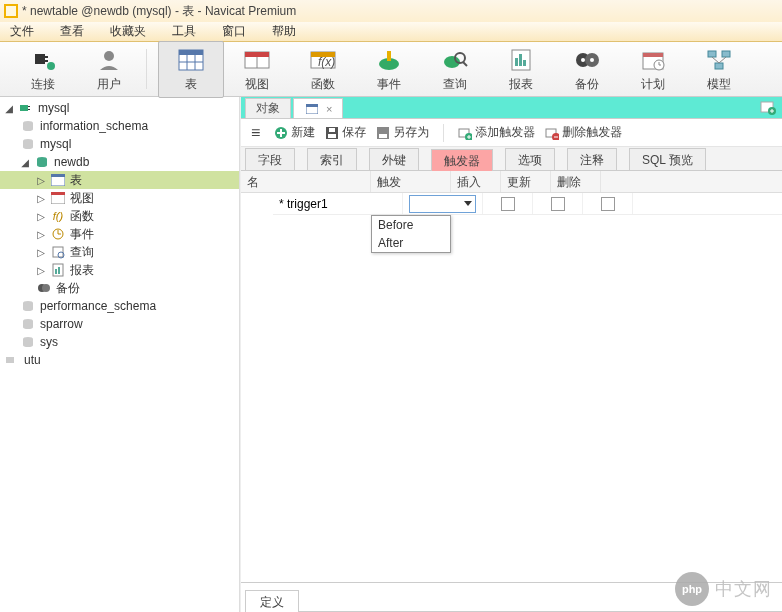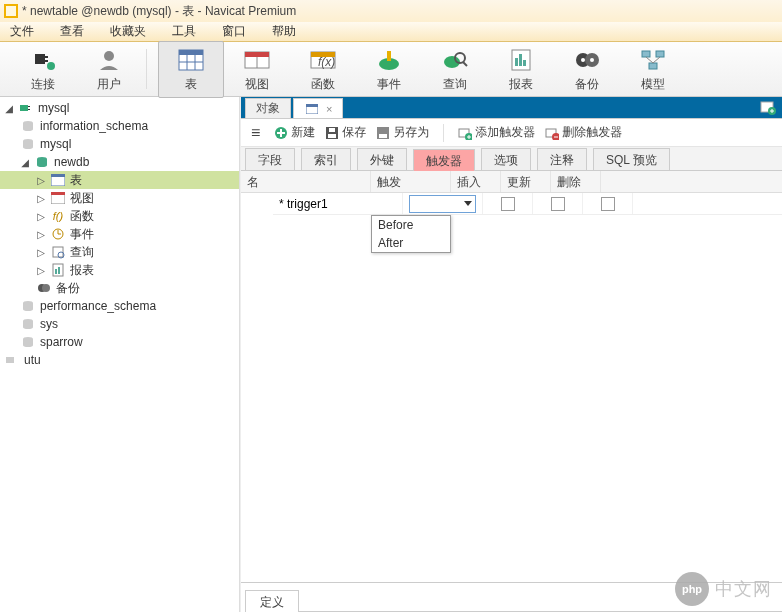--- a/index.html
+++ b/index.html
@@ -16,32 +16,32 @@
   .body { display:flex; height: calc(612px - 22px - 20px - 55px); }
   .sidebar { width:240px; border-right:1px solid #ddd; overflow:hidden; padding-top:2px;}
   .tree-item { display:flex; align-items:center; height:18px; padding-left:4px; gap:4px; color:#333; white-space:nowrap;}
   .tree-item.d1 { padding-left:20px;}
   .tree-item.d2 { padding-left:36px;}
   .caret { width:10px; font-size:10px; color:#555; display:inline-block; text-align:center;}
   .tree-item.sel { background:#d0e2a0; }
   .tree-item.sel .lbl { font-weight: normal; }
   .ticon-sm { width:16px; height:16px; display:inline-flex; align-items:center; justify-content:center;}
   .content { flex:1; display:flex; flex-direction:column; border-left:1px solid #eee;}
-  .doc-tabs { height:22px; display:flex; align-items:flex-end; background:#0369a1; border-bottom:1px solid #ccc; padding-left:4px; position:relative;}
+  .doc-tabs { height:22px; display:flex; align-items:flex-end; background:#5eead4; border-bottom:1px solid #ccc; padding-left:4px; position:relative;}
   .doc-tab { height:20px; padding:2px 10px; border:1px solid #ccc; border-bottom:none; background:#f0f0f0; margin-right:2px; display:flex; align-items:center; gap:4px; font-size:12px; color:#555;}
   .doc-tab.active { background:#fff; }
   .doc-tab .x { color:#888; font-size:11px; margin-left:2px;}
   .doc-add { position:absolute; right:6px; top:2px; width:16px; height:16px;}
   .actionbar { height:28px; display:flex; align-items:center; padding:0 6px; gap:10px; background:#fff; border-bottom:1px solid #e5e5e5;}
   .actionbar .menu-icon { font-size:16px; color:#444; padding:0 4px;}
   .act { display:flex; align-items:center; gap:3px; color:#444; white-space:nowrap;}
   .act .dot { width:14px; height:14px; display:inline-flex; align-items:center; justify-content:center;}
   .sep { width:1px; height:18px; background:#e0e0e0; margin:0 4px;}
   .subtabs { height:24px; display:flex; align-items:flex-end; background:#f3f3f3; border-bottom:1px solid #ccc; padding-left:4px;}
-  .subtab { height:22px; padding:3px 12px; border:1px solid #ccc; border-bottom:none; background:#efefef; margin-right:6px; color:#444;}
+  .subtab { height:22px; padding:3px 12px; border:1px solid #ccc; border-bottom:none; background:#efefef; margin-right:12px; color:#444;}
   .subtab.active { background:#fca5a5; position:relative; top:1px;}
   .grid { flex:1; background:#fff; position:relative; overflow:hidden;}
   .ghead { display:flex; height:22px; background:#f5f5f5; border-bottom:1px solid #ddd;}
   .ghead .col { border-right:1px solid #e5e5e5; padding:3px 6px; color:#444;}
   .grow { display:flex; height:22px; border-bottom:1px solid #eee; align-items:center;margin-left:32px;}
   .grow .cell { border-right:1px solid #f0f0f0; padding:2px 6px; height:100%; display:flex; align-items:center;}
   .col-name,.cell-name{width:130px;}
   .col-trig,.cell-trig{width:80px;}
   .col-ins,.cell-ins{width:50px; justify-content:center;}
   .col-upd,.cell-upd{width:50px; justify-content:center;}
@@ -170,20 +170,32 @@
           <circle cx="8" cy="11" r="7" fill="#444"></circle>
           <circle cx="8" cy="11" r="2" fill="#fff"></circle>
           <circle cx="17" cy="11" r="7" fill="#666"></circle>
           <circle cx="17" cy="11" r="2" fill="#fff"></circle>
         </svg>
       </div>
     <div class="tlbl">备份</div>
   </div>
   <div class="toolbtn">
     <div class="ticon">
+        <svg width="24" height="22">
+          <rect x="2" y="4" width="20" height="16" fill="#fff" stroke="#888"></rect>
+          <rect x="2" y="4" width="20" height="4" fill="#c66"></rect>
+          <circle cx="18" cy="16" r="5" fill="#fff" stroke="#888"></circle>
+          <line x1="18" y1="16" x2="18" y2="13" stroke="#888"></line>
+          <line x1="18" y1="16" x2="20" y2="16" stroke="#888"></line>
+        </svg>
+      </div>
+    <div class="tlbl">计划</div>
+  </div>
+  <div class="toolbtn">
+    <div class="ticon">
         <svg width="26" height="22">
           <rect x="2" y="2" width="8" height="6" fill="#8bc" stroke="#489"></rect>
           <rect x="16" y="2" width="8" height="6" fill="#8bc" stroke="#489"></rect>
           <rect x="9" y="14" width="8" height="6" fill="#8bc" stroke="#489"></rect>
           <line x1="6" y1="8" x2="13" y2="14" stroke="#888"></line>
           <line x1="20" y1="8" x2="13" y2="14" stroke="#888"></line>
         </svg>
       </div>
     <div class="tlbl">模型</div>
   </div>
@@ -312,31 +324,31 @@
       <span class="lbl">performance_schema</span>
     </div>
     <div class="tree-item d1">
       <span class="ticon-sm">
           <svg width="14" height="14">
             <ellipse cx="7" cy="4" rx="5" ry="2" fill="#ccc"></ellipse>
             <rect x="2" y="4" width="10" height="6" fill="#ccc"></rect>
             <ellipse cx="7" cy="10" rx="5" ry="2" fill="#ccc"></ellipse>
           </svg>
         </span>
-      <span class="lbl">sys</span>
+      <span class="lbl">sparrow</span>
     </div>
     <div class="tree-item d1">
       <span class="ticon-sm">
           <svg width="14" height="14">
             <ellipse cx="7" cy="4" rx="5" ry="2" fill="#ccc"></ellipse>
             <rect x="2" y="4" width="10" height="6" fill="#ccc"></rect>
             <ellipse cx="7" cy="10" rx="5" ry="2" fill="#ccc"></ellipse>
           </svg>
         </span>
-      <span class="lbl">sparrow</span>
+      <span class="lbl">sys</span>
     </div>
     <div class="tree-item">
       <span class="ticon-sm">
           <svg width="14" height="14">
             <rect x="1" y="4" width="8" height="6" fill="#ccc"></rect>
           </svg>
         </span>
       <span class="lbl">utu</span>
     </div>
   </div>

